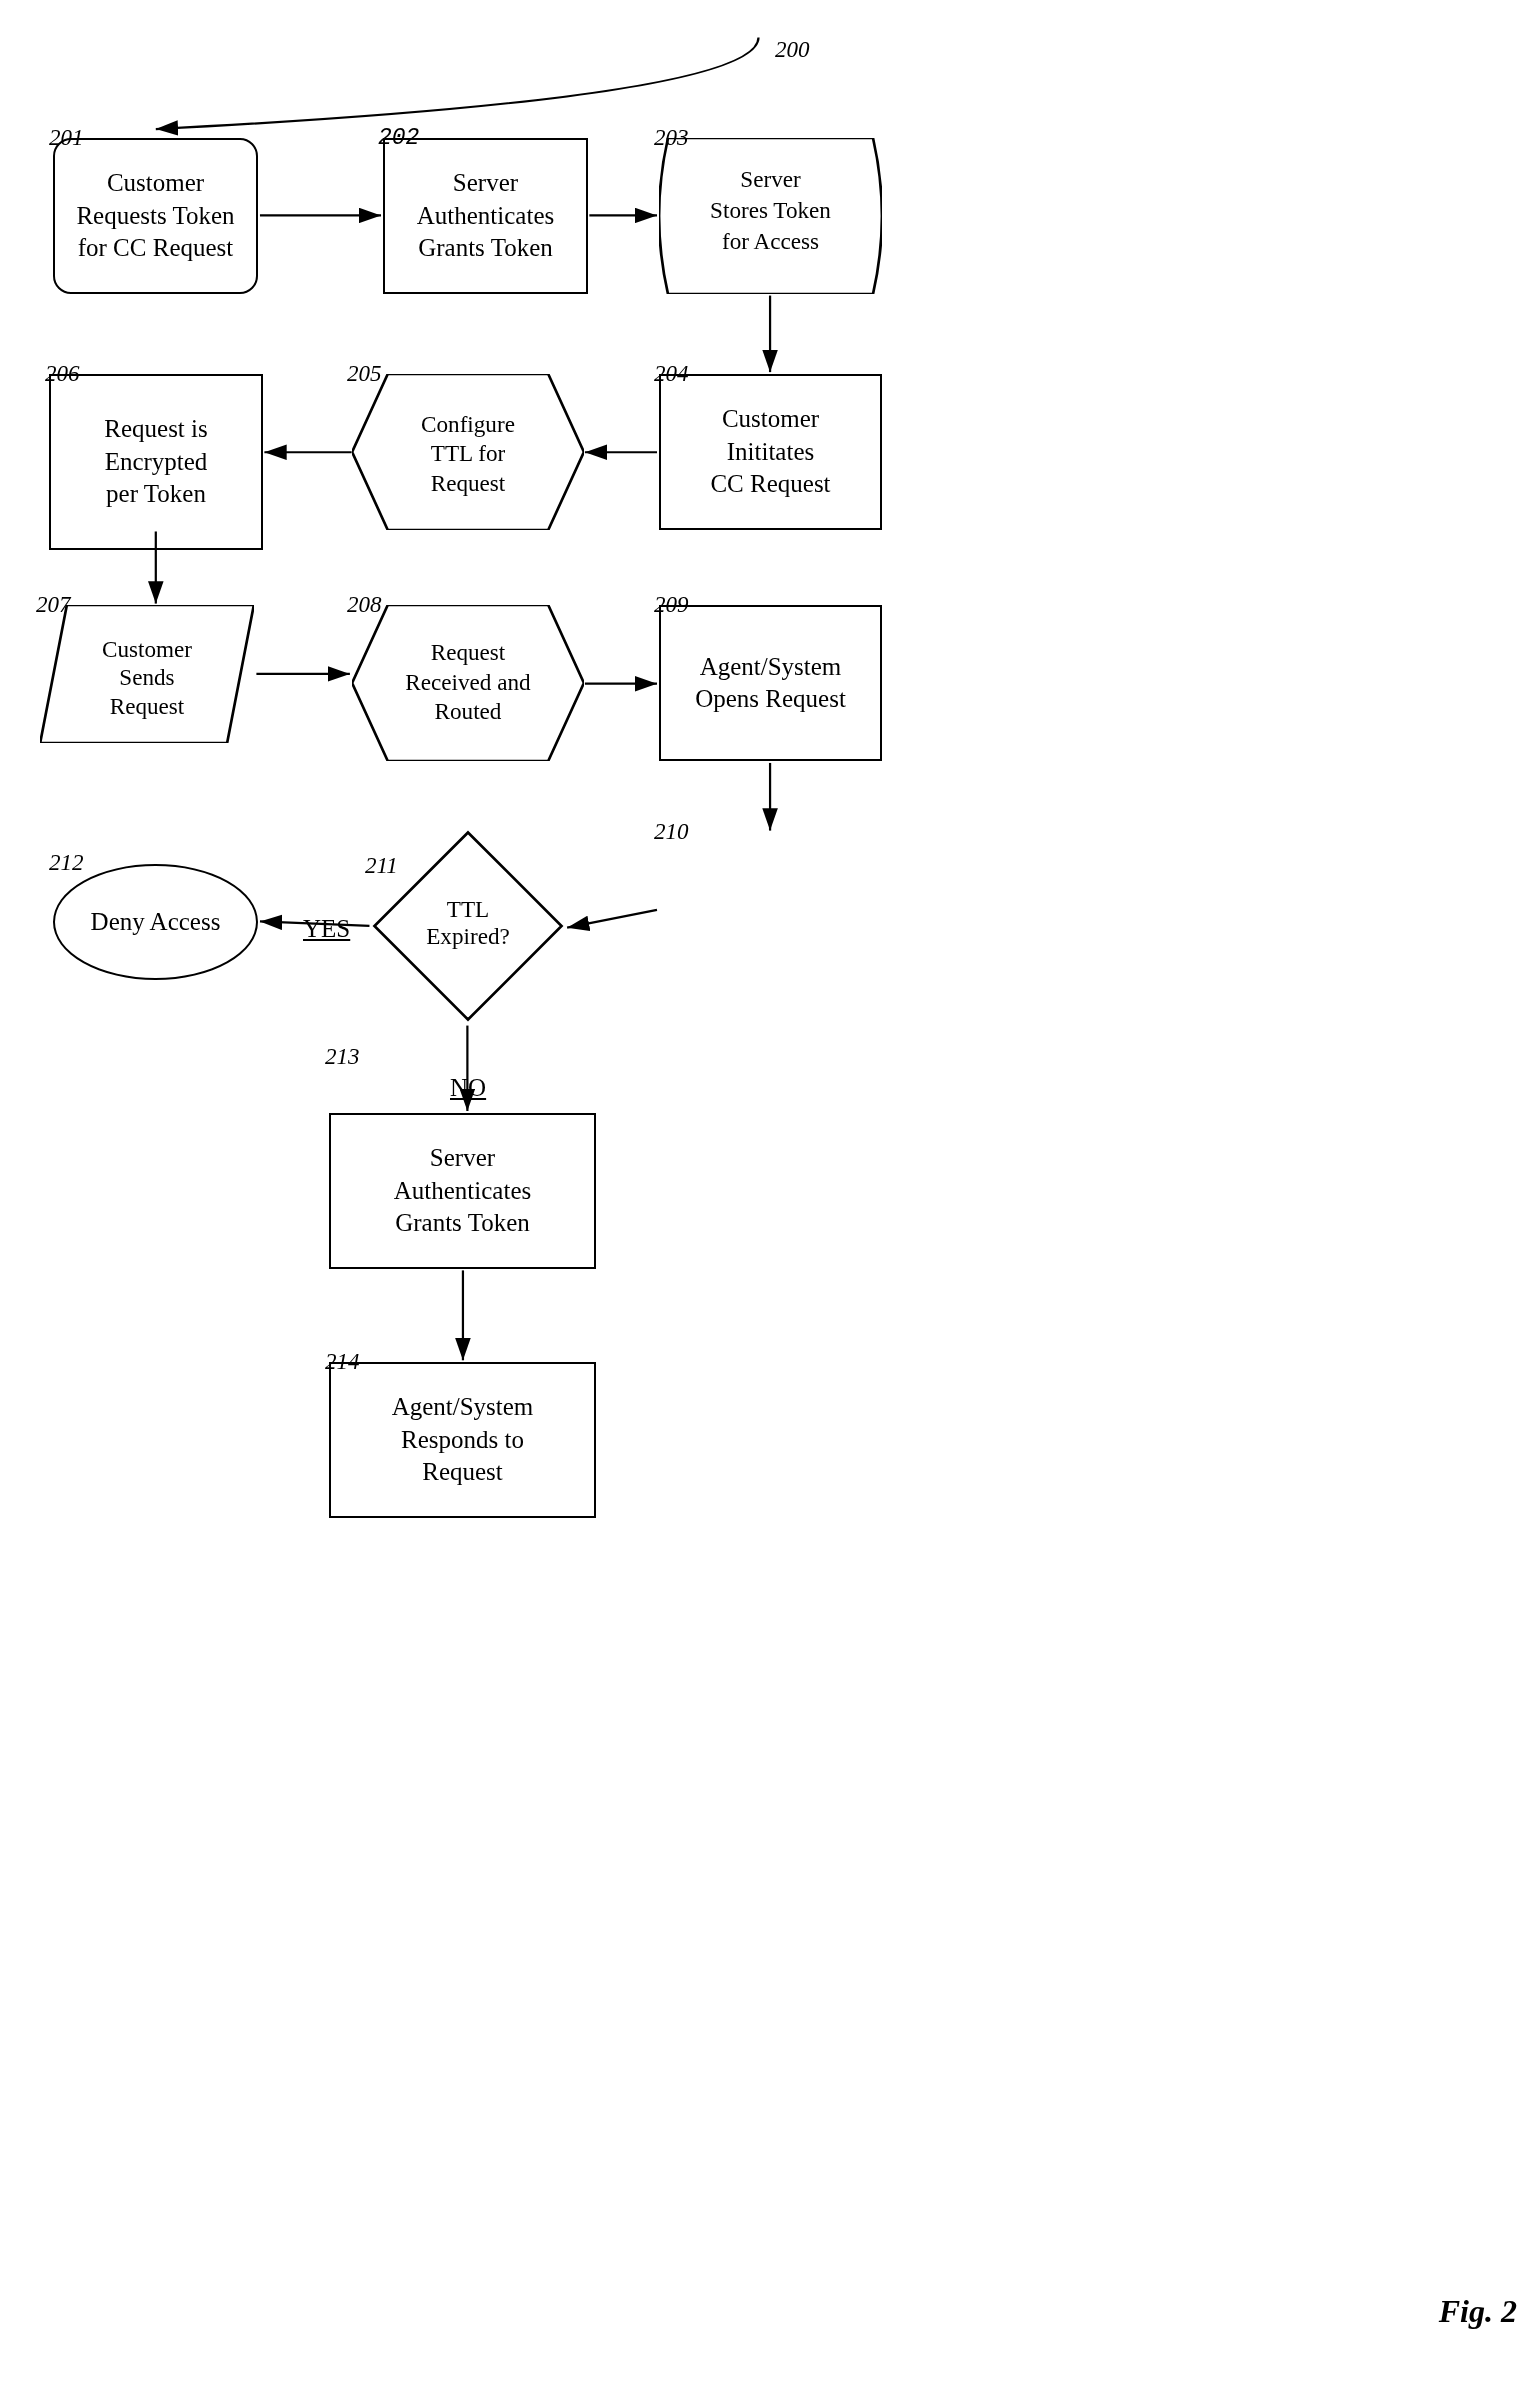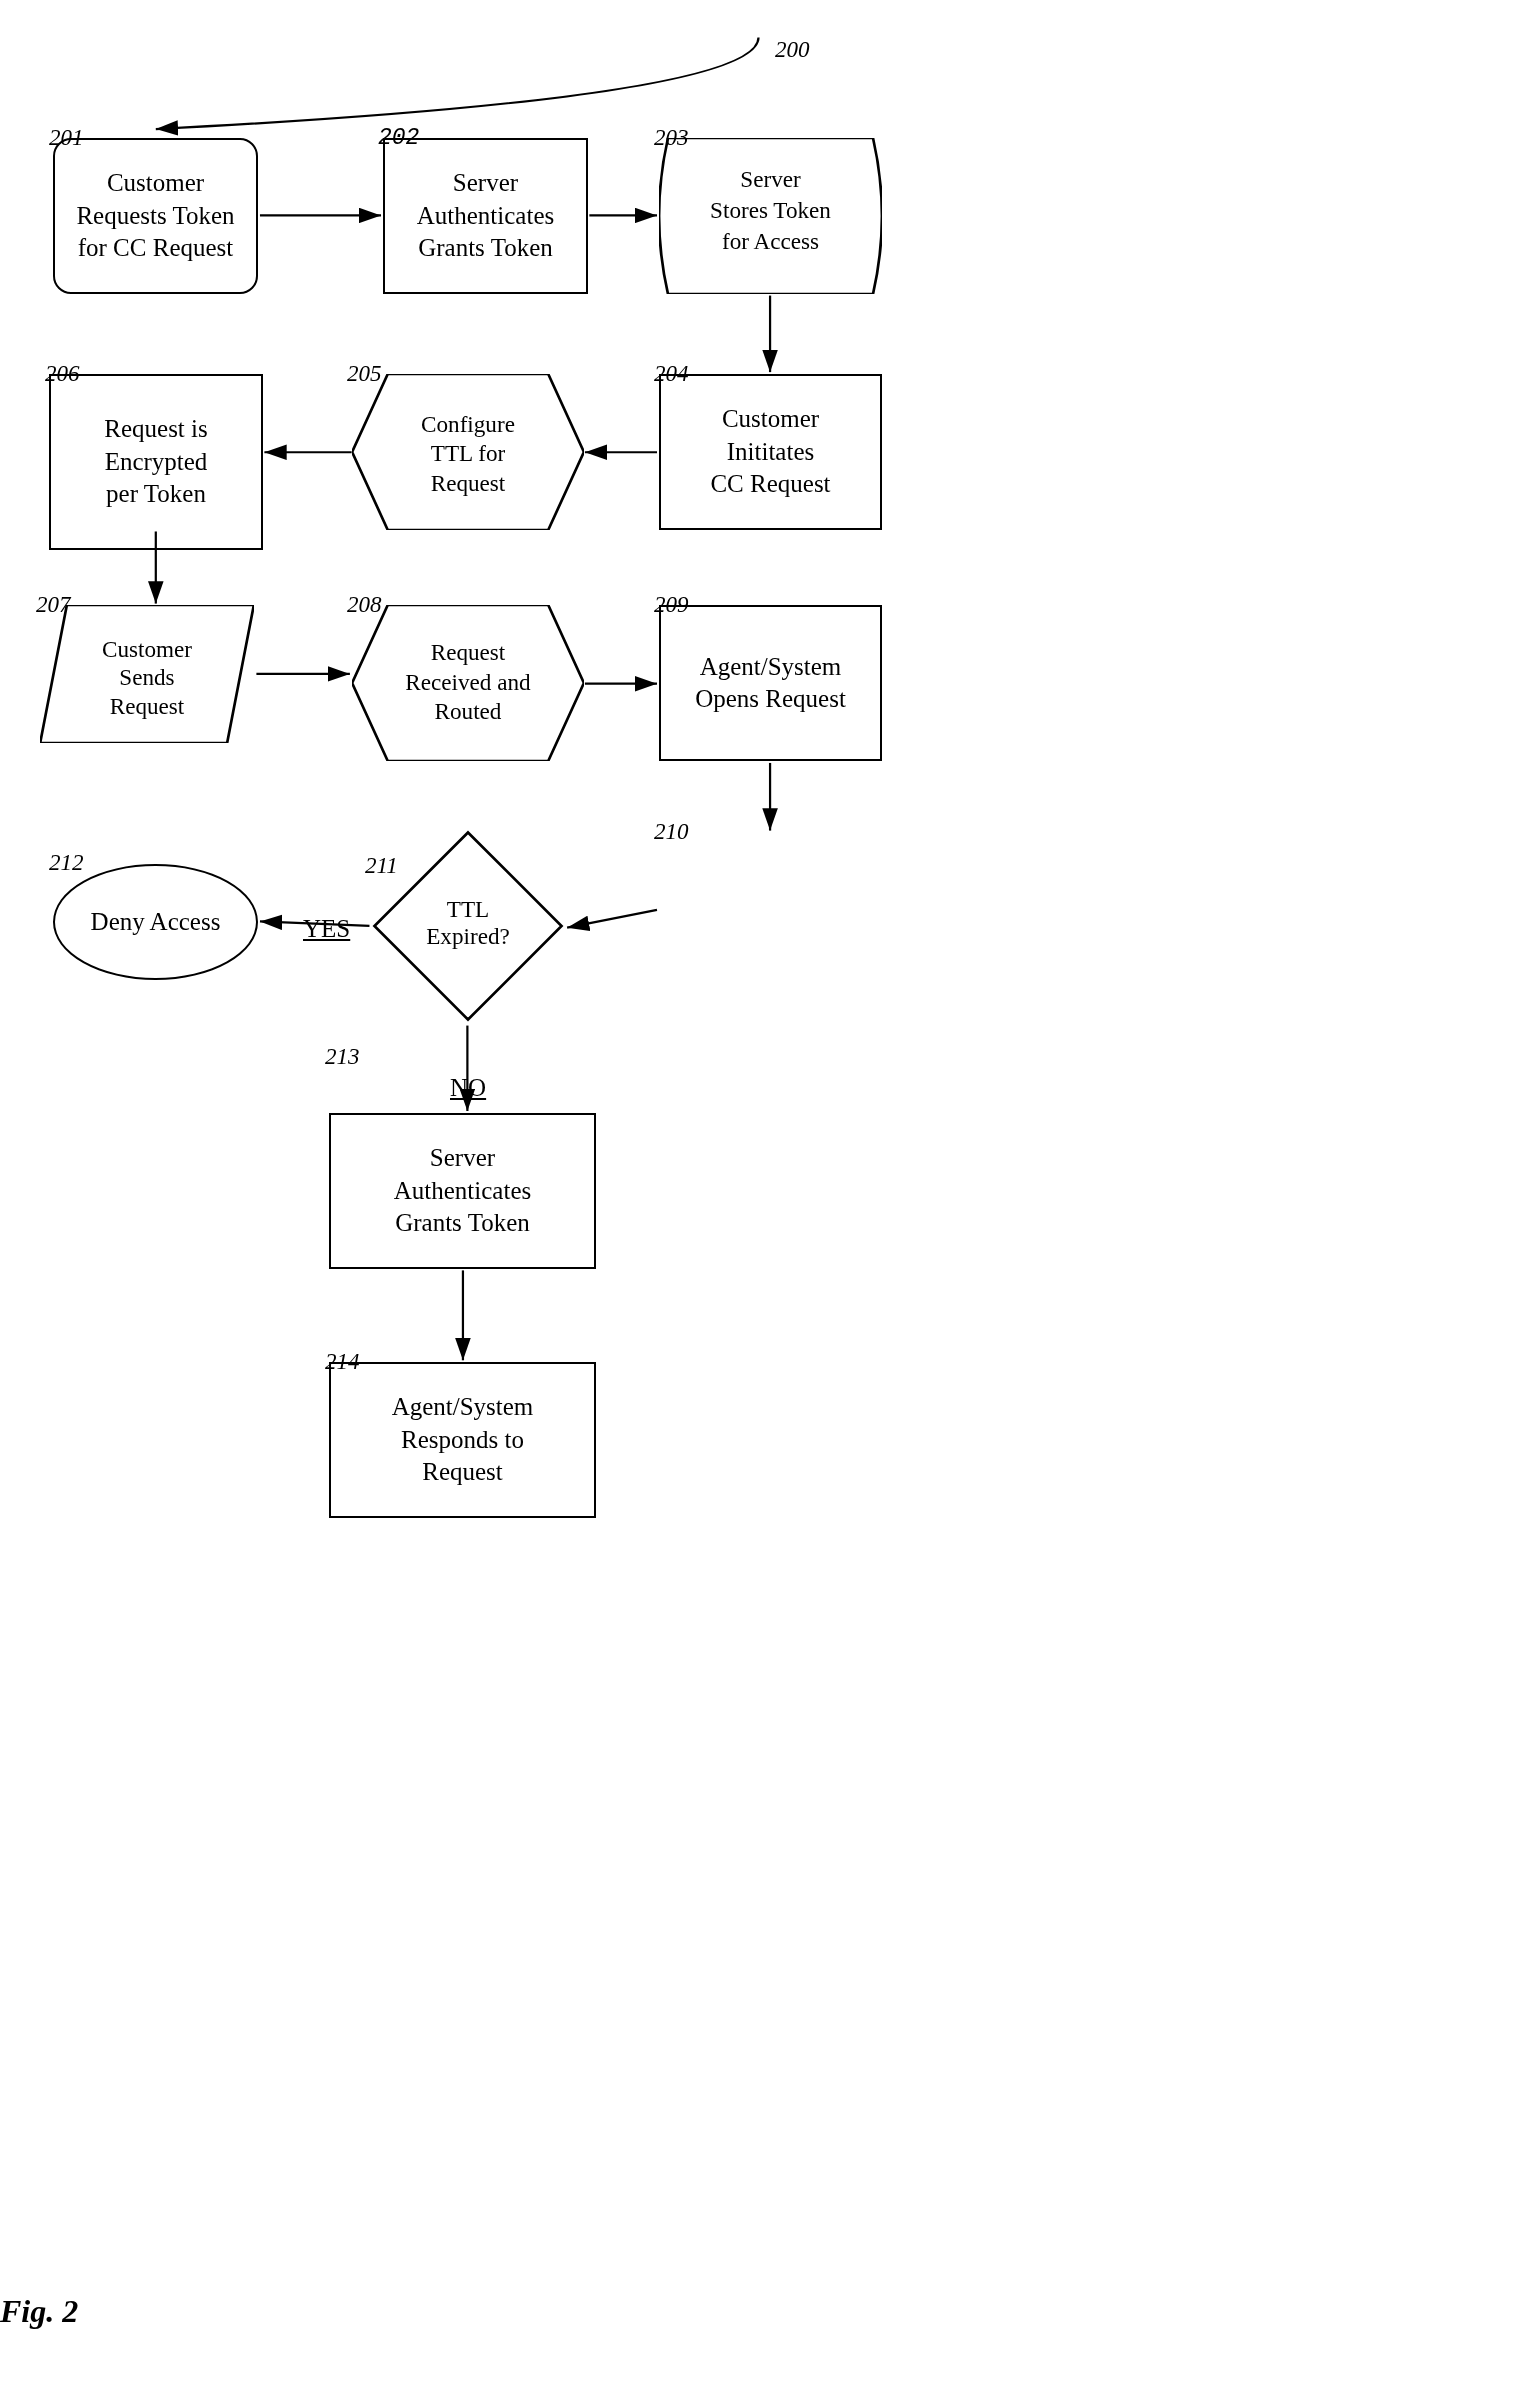--- a/index.html
+++ b/index.html
@@ -53,21 +53,21 @@
       left: 0;
       width: 1517px;
       height: 2401px;
       pointer-events: none;
     }
 
     .fig-caption {
       position: absolute;
       bottom: 71px;
       width: 100%;
-      text-align: left;
+      text-align: right;
       font-size: 32px;
       font-style: italic;
       font-weight: bold;
     }
 
     .yes-label {
       position: absolute;
       font-size: 25px;
       text-decoration: underline;
     }

